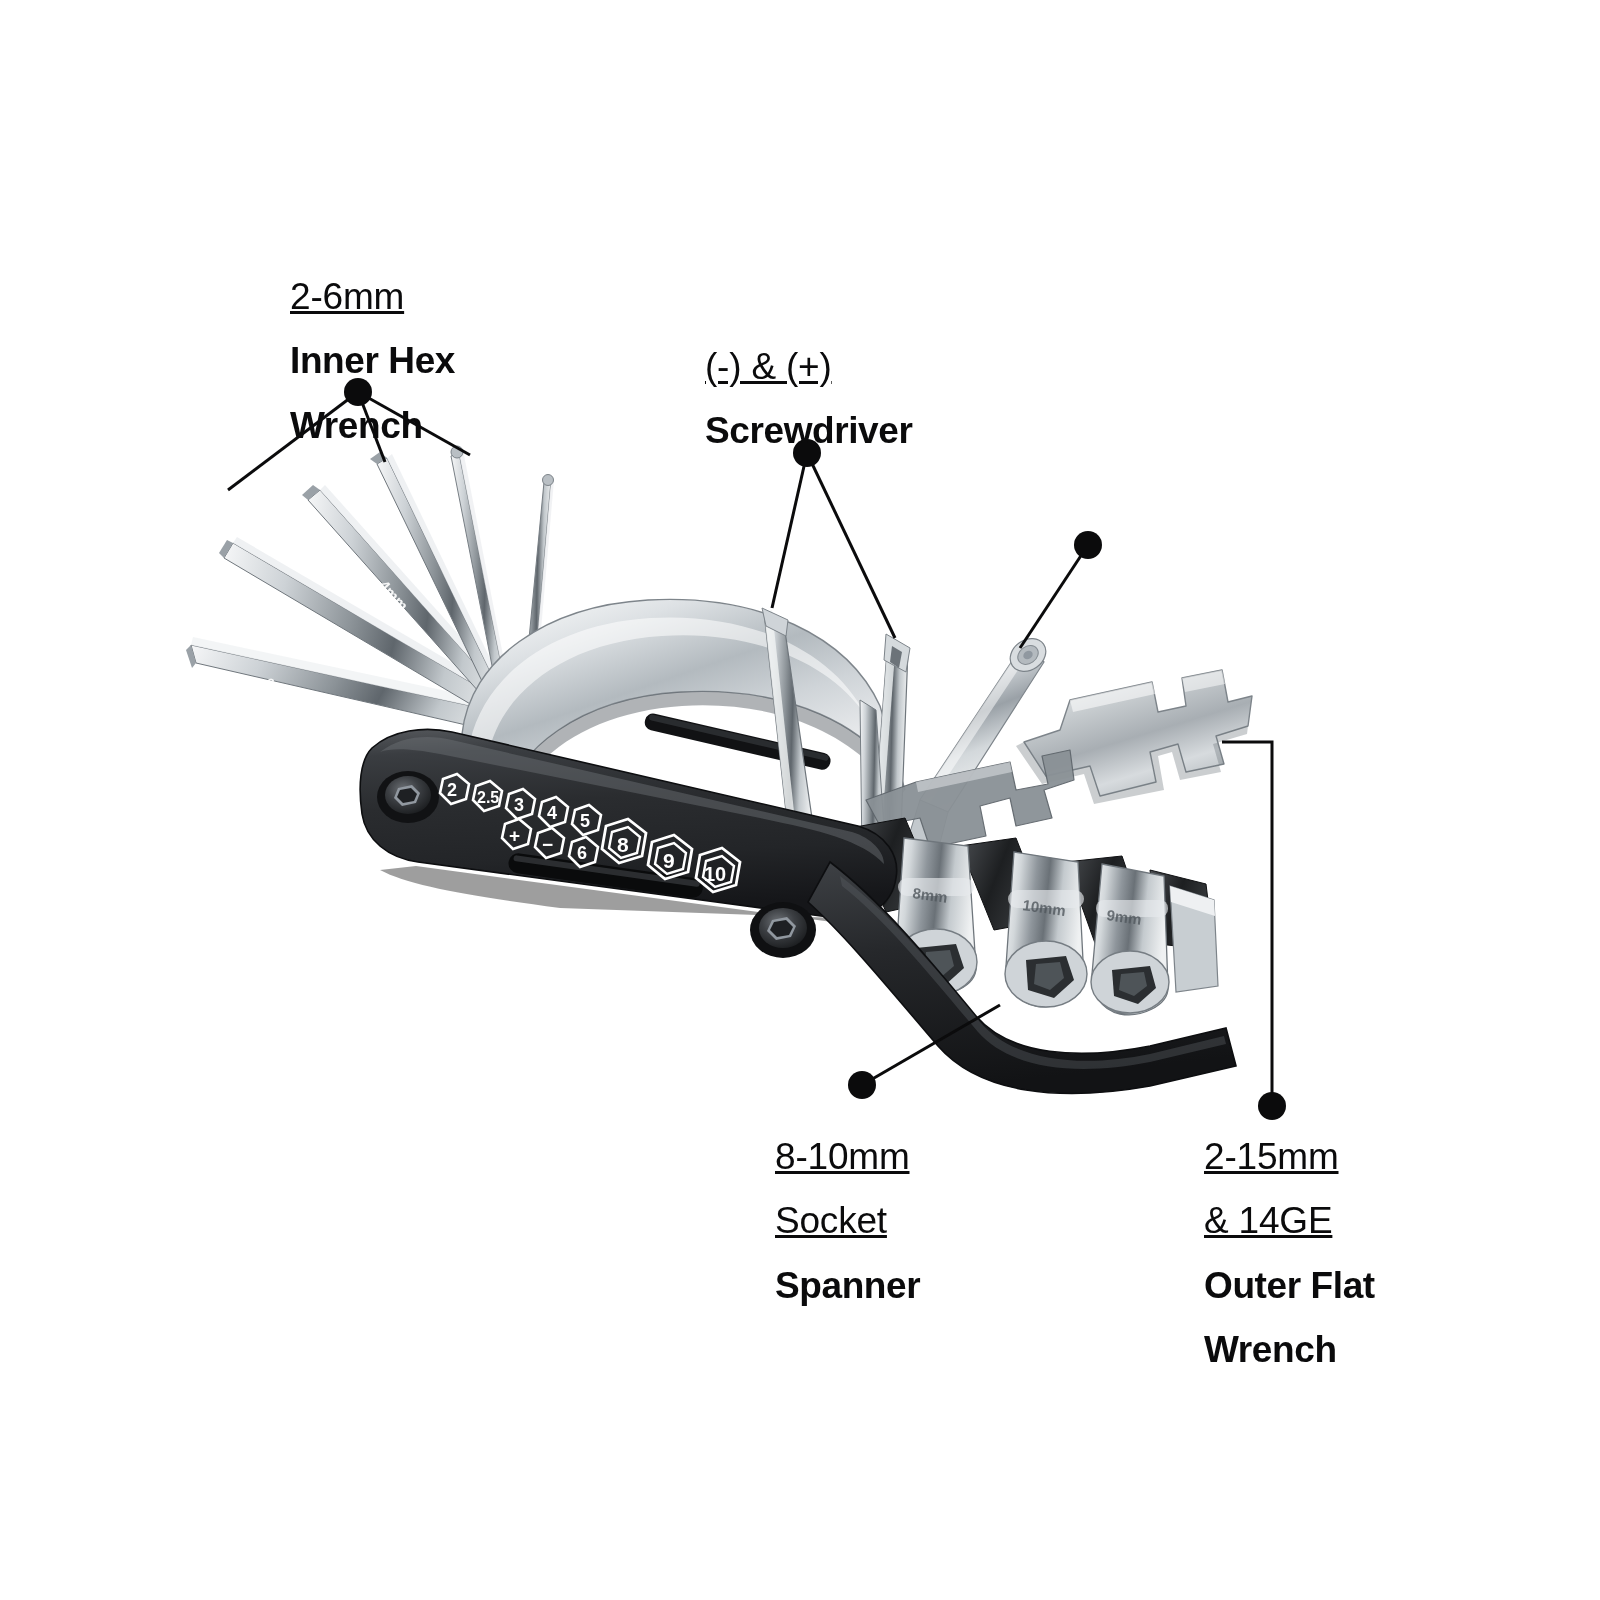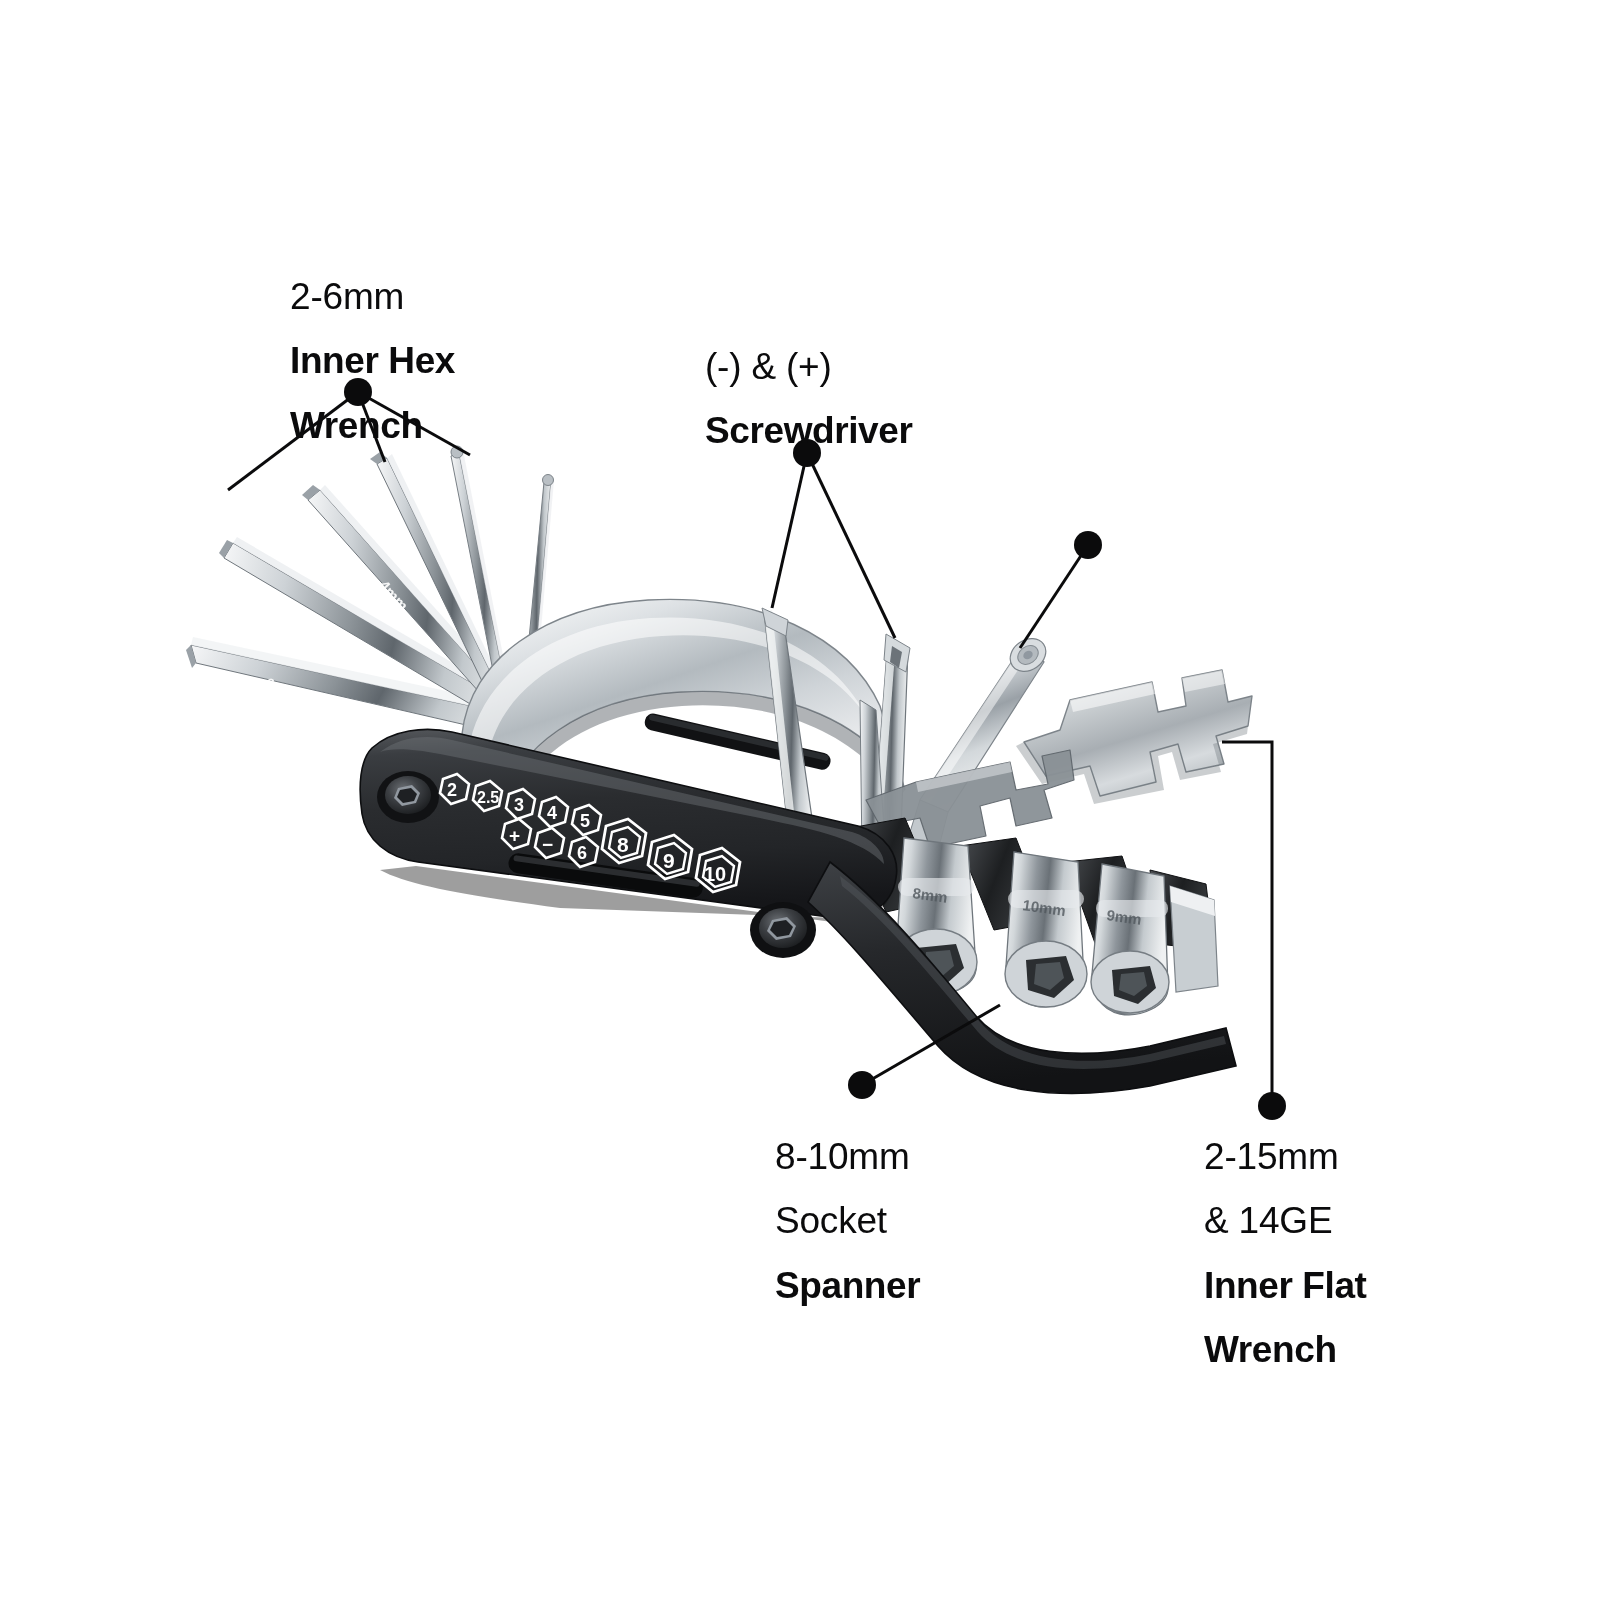--- a/index.html
+++ b/index.html
@@ -19,20 +19,21 @@
     position:absolute;
     color:#0b0b0c;
     line-height:1.22;
     white-space:pre-line;
     letter-spacing:-0.2px;
   }
   .callout .lite{
     font-weight:400;
     font-size:37px;
     display:block;
+    text-decoration:underline;
   }
   .callout .bold{
     font-weight:700;
     font-size:37px;
     display:block;
     letter-spacing:-0.4px;
   }
   #cal-hex   {left:290px; top:254px;}
   #cal-screw {left:705px; top:324px;}
   #cal-sleeve{left:1062px;top:414px;}
@@ -411,17 +412,17 @@
 
   <div class="callout" id="cal-socket">
     <span class="lite">8-10mm</span>
     <span class="lite">Socket</span>
     <span class="bold">Spanner</span>
   </div>
 
   <div class="callout" id="cal-flat">
     <span class="lite">2-15mm</span>
     <span class="lite">&amp; 14GE</span>
-    <span class="bold">Inner Flat</span>
+    <span class="bold">Outer Flat</span>
     <span class="bold">Wrench</span>
   </div>
 
 </div>
 
 </body></html>

